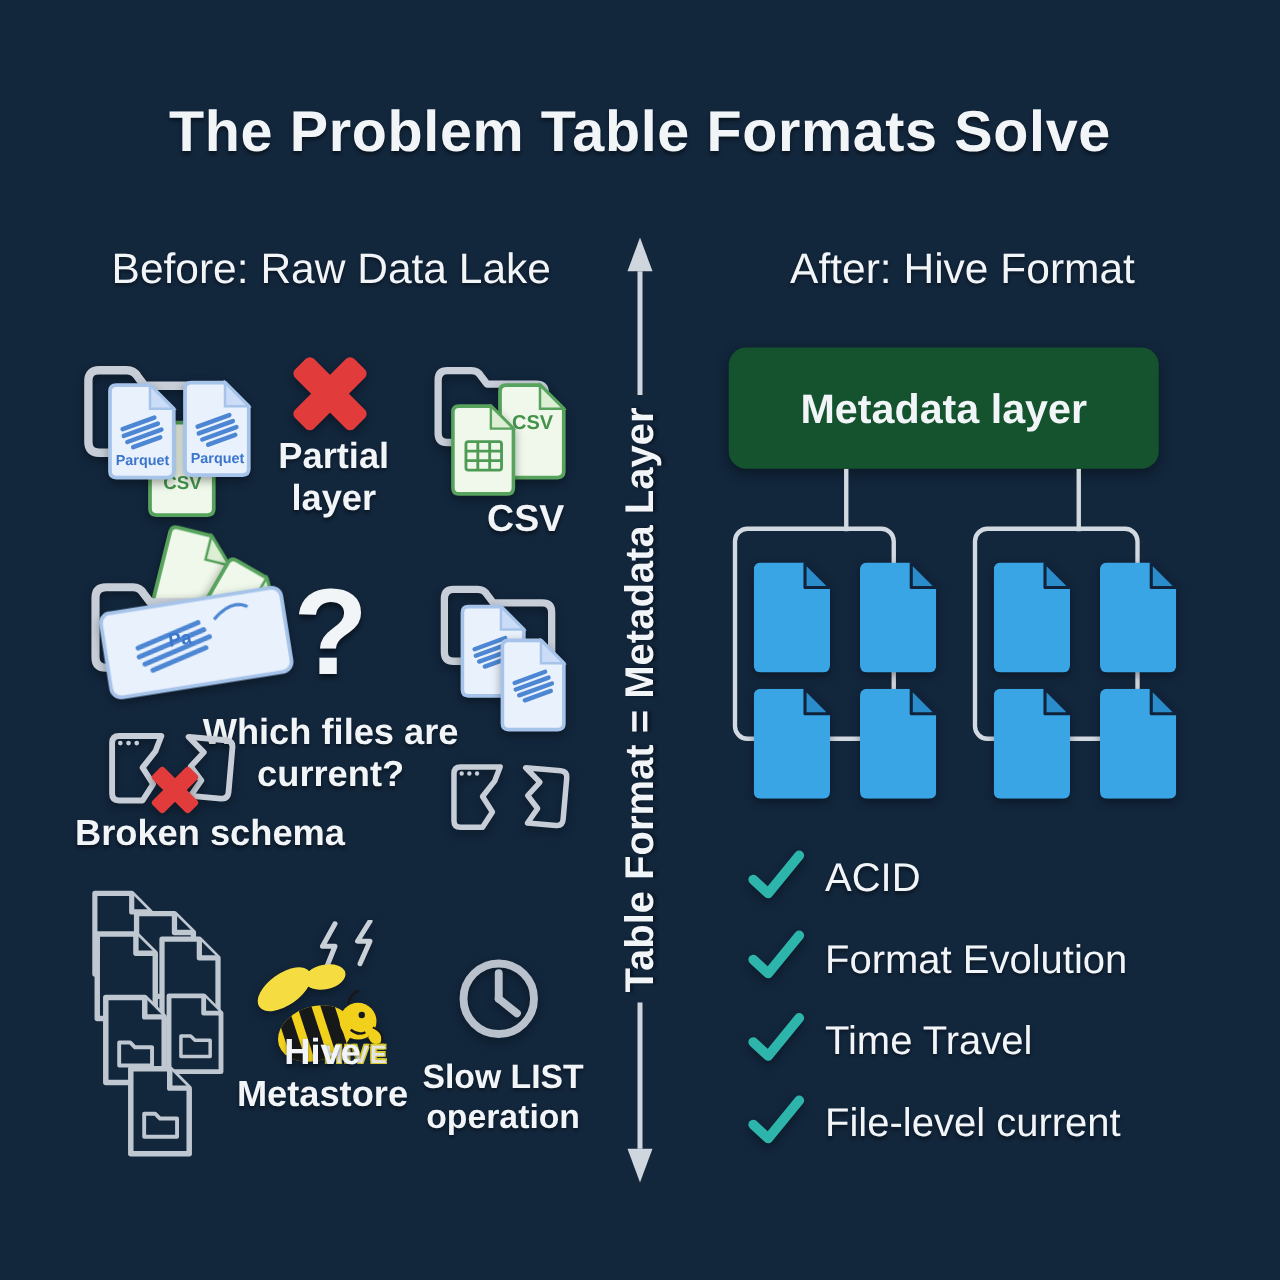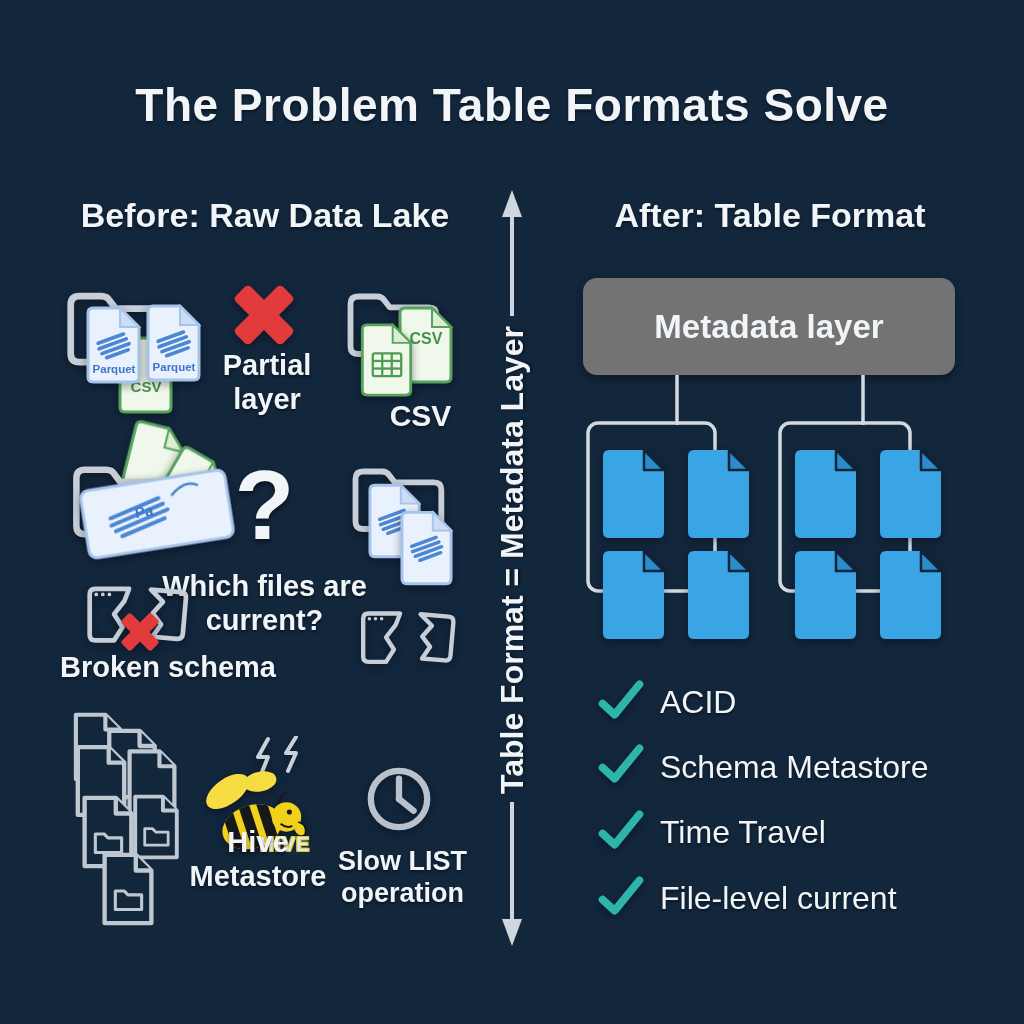--- a/index.html
+++ b/index.html
@@ -9,39 +9,39 @@
     font-family:"Liberation Sans","DejaVu Sans",sans-serif;
     color:#F2F5F8;
   }
   .abs{position:absolute;}
   .title{
     left:0;top:78px;width:1024px;text-align:center;
     font-size:46px;font-weight:700;letter-spacing:.5px;
     text-shadow:0 2px 3px rgba(0,0,0,.45);
   }
   .col-heading{
-    font-size:34px;font-weight:700;text-align:center;
+    font-size:34px;font-weight:400;text-align:center;
     text-shadow:0 2px 3px rgba(0,0,0,.45);
   }
   .caption{
     font-weight:700;text-align:center;line-height:1.18;
     text-shadow:0 2px 3px rgba(0,0,0,.45);
   }
   .icon{filter:drop-shadow(0 3px 4px rgba(0,0,0,.35));}
   .file-label{
     position:absolute;font-weight:700;color:#3B76CC;text-align:center;
     font-family:"Liberation Sans",sans-serif;
   }
   .divider-label{
     left:512px;top:560px;transform:translate(-50%,-50%) rotate(-90deg);
     white-space:nowrap;font-size:32px;font-weight:700;
     text-shadow:0 2px 3px rgba(0,0,0,.45);
   }
   .metadata-box{
-    left:583px;top:278px;width:372px;height:97px;background:#737373;
+    left:583px;top:278px;width:344px;height:97px;background:#14532d;
     border-radius:14px;display:flex;align-items:center;justify-content:center;
     font-size:33px;font-weight:700;box-shadow:0 4px 10px rgba(0,0,0,.35);
   }
   .check-label{font-size:32px;font-weight:400;text-shadow:0 2px 3px rgba(0,0,0,.45);}
   .qmark{font-size:98px;font-weight:700;text-shadow:0 3px 4px rgba(0,0,0,.5);}
   .hive-logo-text{
     font-size:20px;font-weight:700;letter-spacing:1px;color:#e5e5e5;text-align:center;
     text-shadow:-1px -1px 0 #d8ca2e,1px -1px 0 #d8ca2e,-1px 1px 0 #d8ca2e,1px 1px 0 #d8ca2e;
   }
 </style>
@@ -159,21 +159,21 @@
       <path d="M92,20 q16,-14 28,-6" fill="none" stroke="#4D87D4" stroke-width="2.5"></path>
     </symbol>
   </defs>
 </svg>
 
 <div class="canvas">
 
   <div class="abs title">The Problem Table Formats Solve</div>
 
   <div class="abs col-heading" style="left:35px;top:196px;width:460px">Before: Raw Data Lake</div>
-  <div class="abs col-heading" style="left:560px;top:196px;width:420px">After: Table Format</div>
+  <div class="abs col-heading" style="left:560px;top:196px;width:420px">After: Hive Format</div>
 
   <svg class="abs" style="left:494px;top:190px" width="36" height="760">
     <polygon points="18,0 8,27 28,27" fill="#CFD6DD"></polygon>
     <line x1="18" y1="27" x2="18" y2="126" stroke="#CFD6DD" stroke-width="4"></line>
     <line x1="18" y1="612" x2="18" y2="729" stroke="#CFD6DD" stroke-width="4"></line>
     <polygon points="18,756 8,729 28,729" fill="#CFD6DD"></polygon>
   </svg>
   <div class="abs divider-label">Table Format = Metadata Layer</div>
 
   <svg class="abs icon" style="left:62px;top:278px" width="115" height="88">
@@ -325,21 +325,21 @@
     </svg>
 
   <svg class="abs icon" style="left:598px;top:680px" width="46" height="40">
       <use href="#check"></use>
     </svg>
   <div class="abs check-label" style="left:660px;top:684px">ACID</div>
 
   <svg class="abs icon" style="left:598px;top:744px" width="46" height="40">
       <use href="#check"></use>
     </svg>
-  <div class="abs check-label" style="left:660px;top:749px">Schema Metastore</div>
+  <div class="abs check-label" style="left:660px;top:749px">Format Evolution</div>
 
   <svg class="abs icon" style="left:598px;top:810px" width="46" height="40">
       <use href="#check"></use>
     </svg>
   <div class="abs check-label" style="left:660px;top:814px">Time Travel</div>
 
   <svg class="abs icon" style="left:598px;top:876px" width="46" height="40">
       <use href="#check"></use>
     </svg>
   <div class="abs check-label" style="left:660px;top:880px">File-level current</div>

